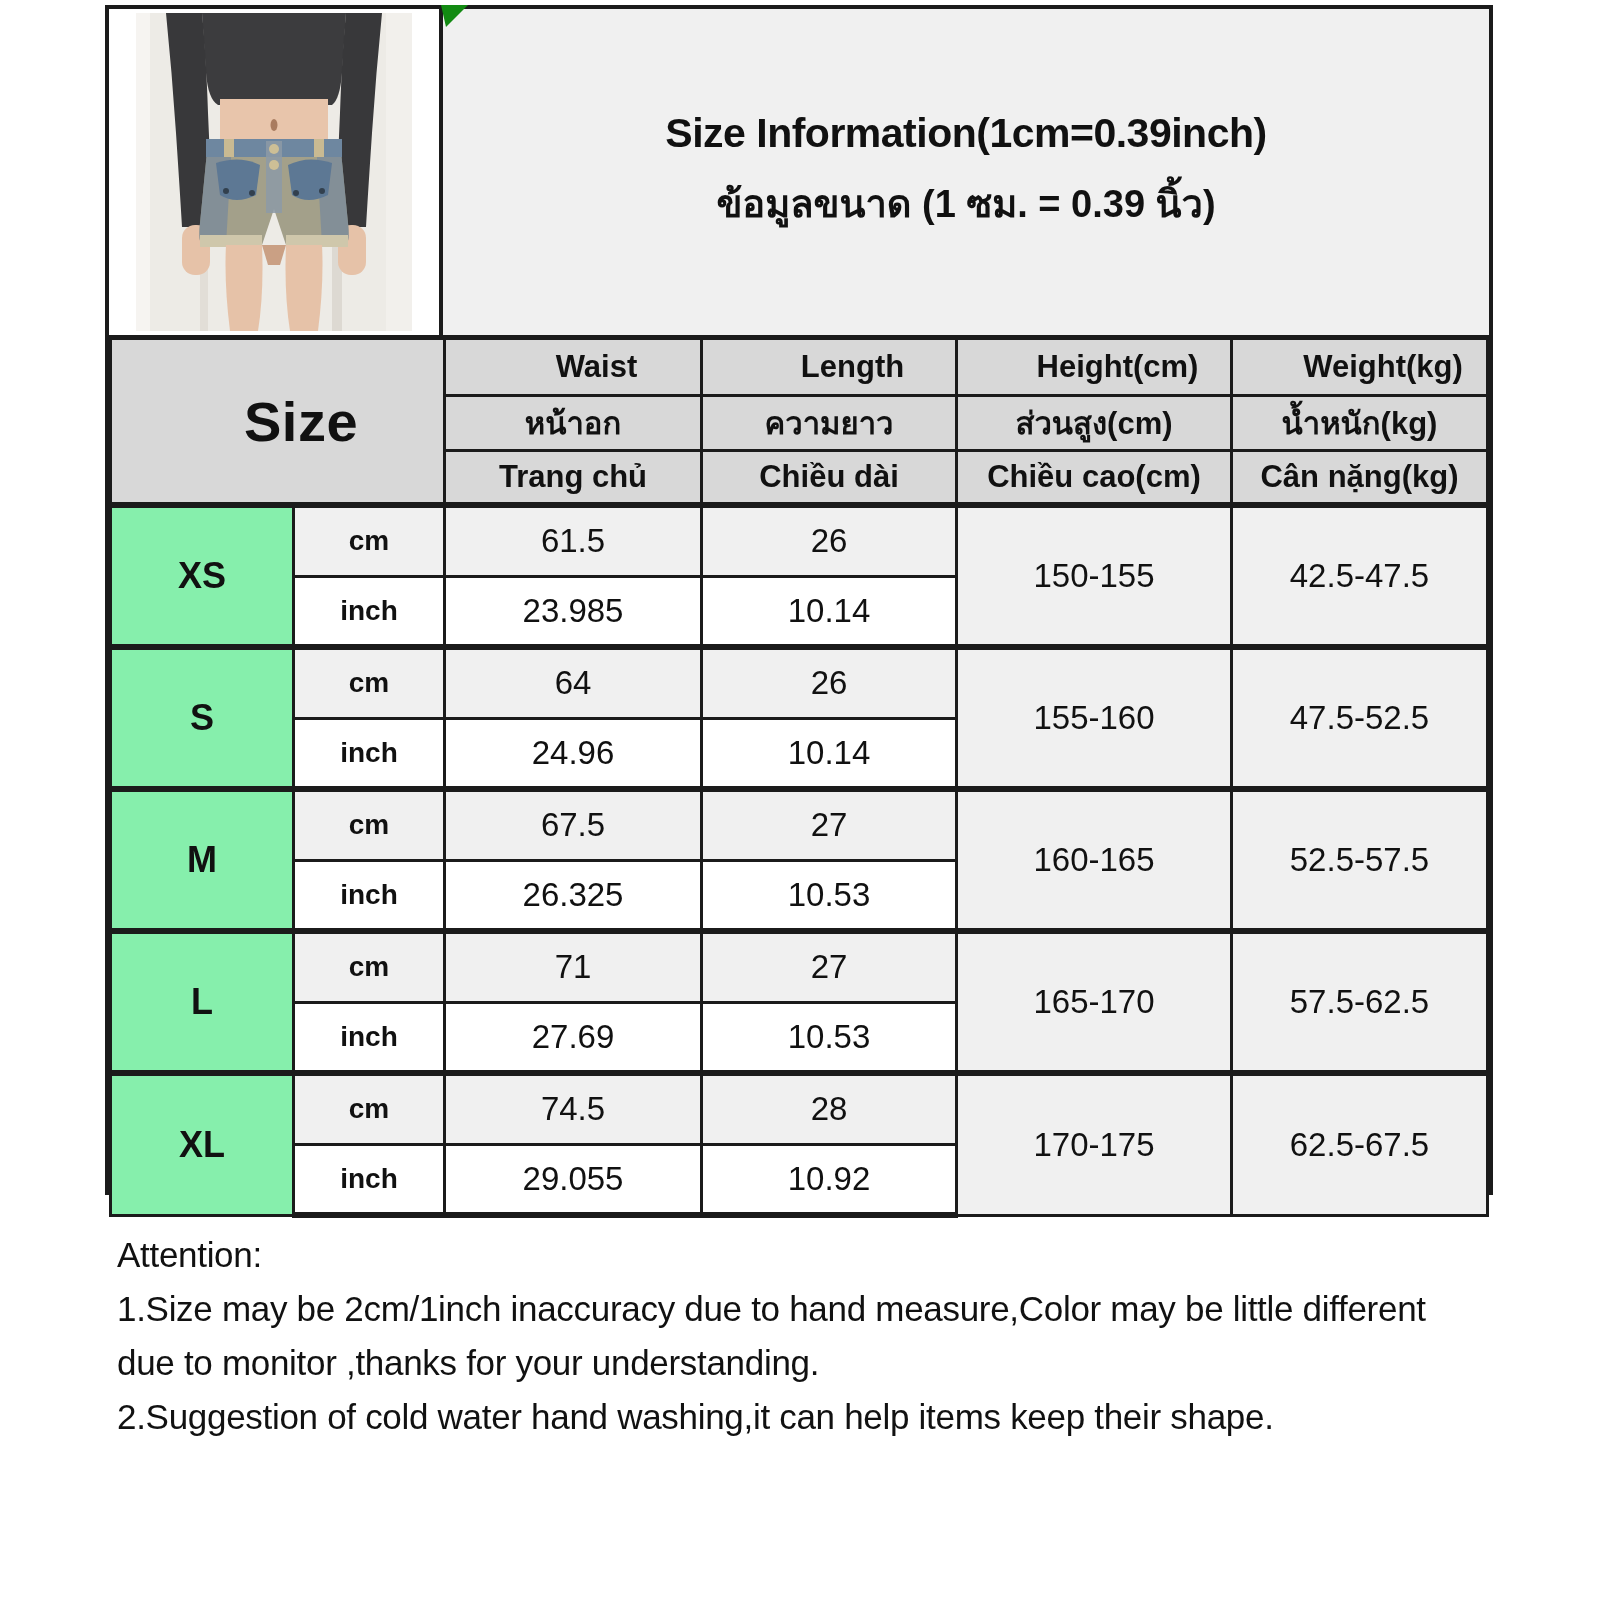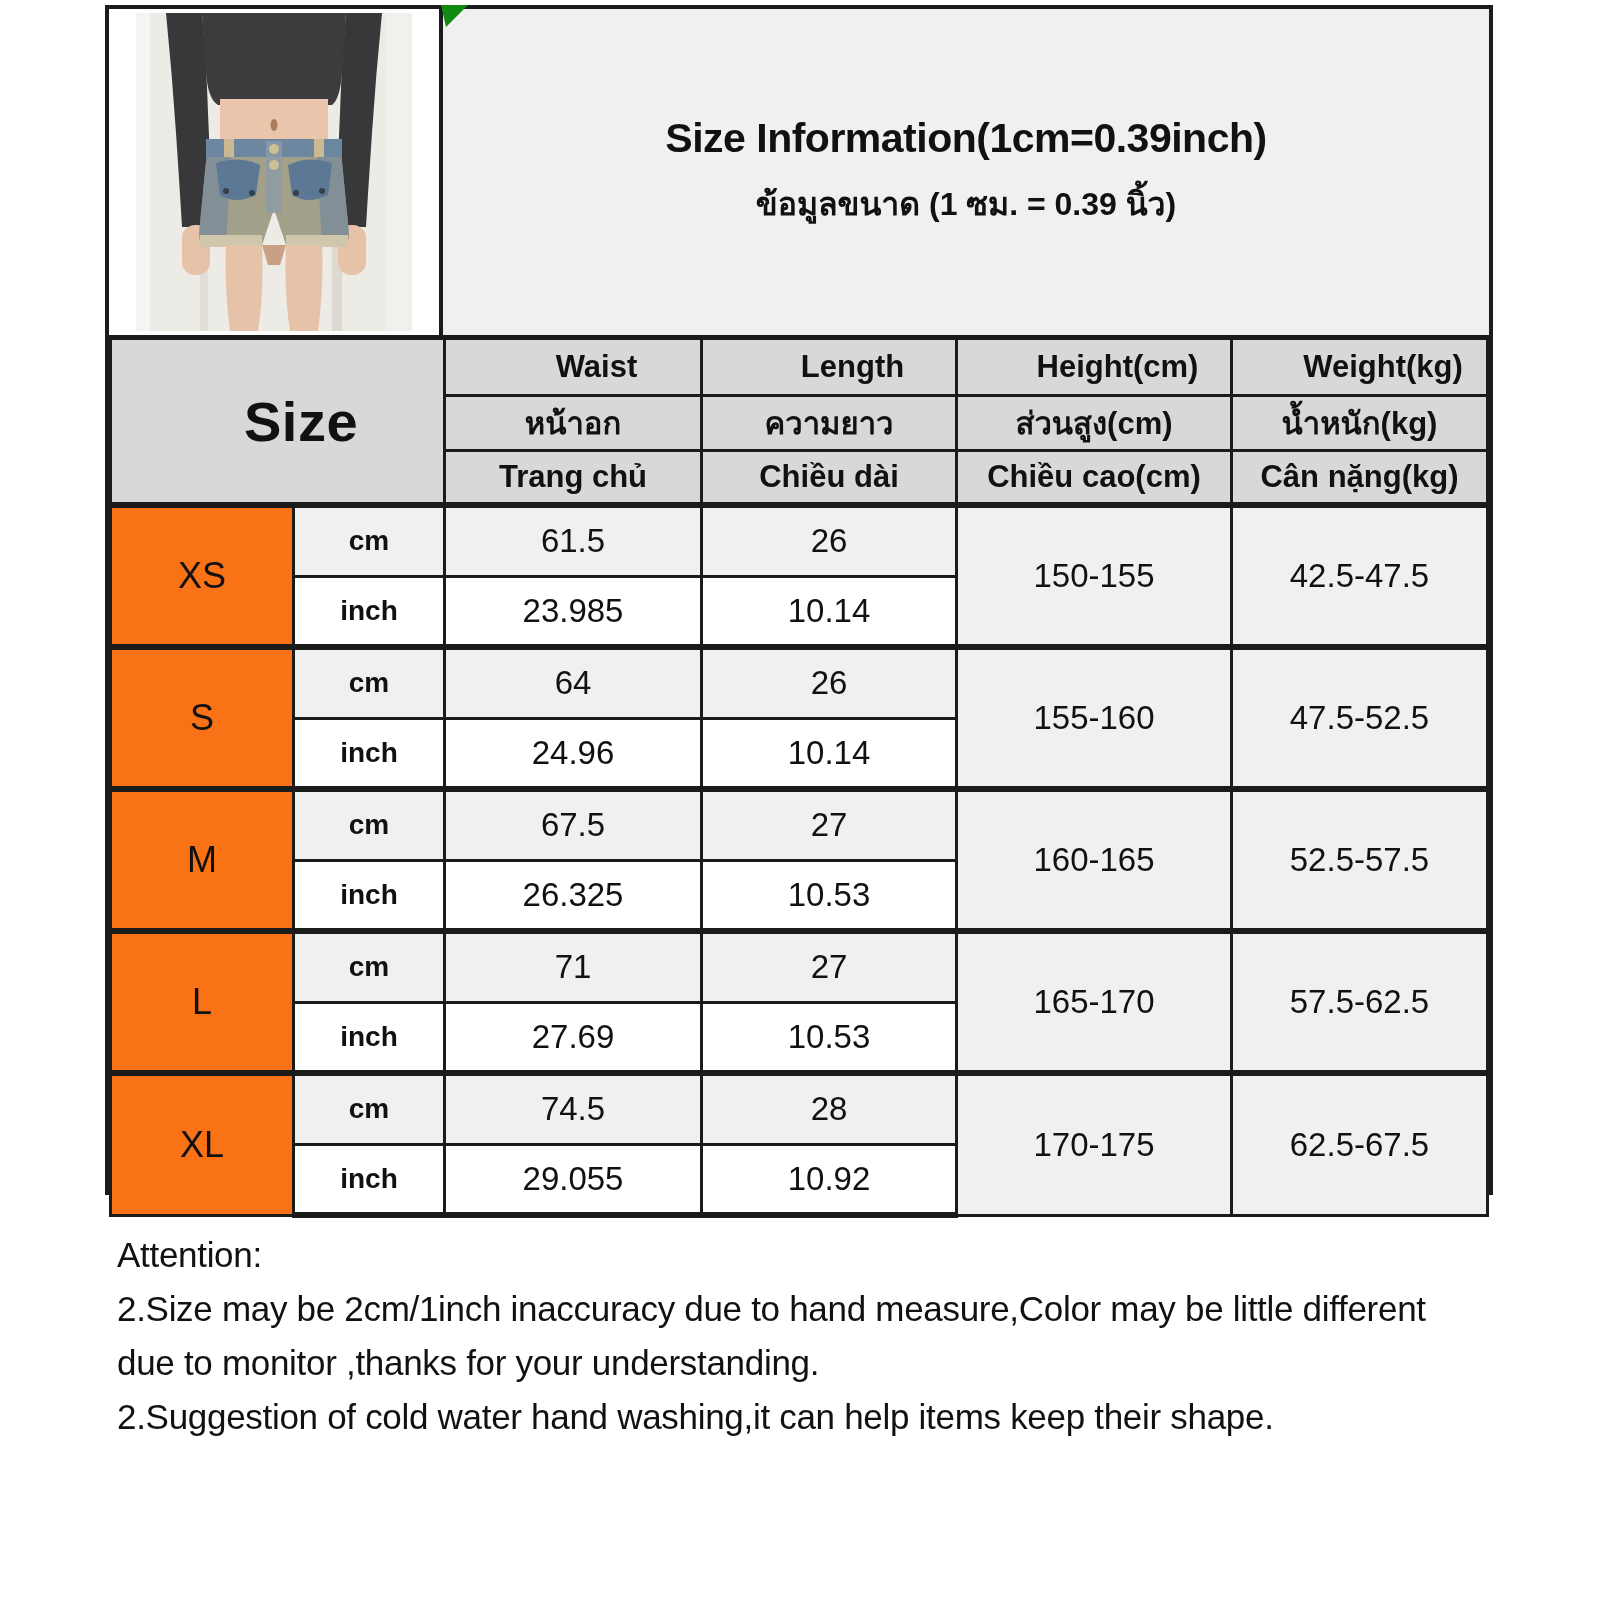--- a/index.html
+++ b/index.html
@@ -20,37 +20,37 @@
     border-right:4px solid #1b1b1b;
     display:flex; align-items:center; justify-content:center;
   }
   .photo-frame { width:276px; height:318px; overflow:hidden; }
   .title-cell {
     flex:1; background:#f0f0f0;
     display:flex; flex-direction:column; align-items:center; justify-content:center;
     gap:16px; text-align:center;
   }
   .title-l1 { font-size:41px; font-weight:bold; letter-spacing:-0.5px; }
-  .title-l2 { font-size:32px; font-weight:bold; }
+  .title-l2 { font-size:38px; font-weight:bold; }
   .title-l3 { font-size:40px; font-weight:bold; letter-spacing:-0.5px; }
 
   .green-flag { position:absolute; left:329px; top:-4px; z-index:3; }
 
   
   table.size-table { width:100%; border-collapse:collapse; table-layout:fixed; }
   table.size-table th, table.size-table td {
     border:3px solid #1b1b1b; text-align:center; vertical-align:middle;
     overflow:hidden; white-space:nowrap;
   }
   th.col-head { background:#d8d8d8; font-size:31px; font-weight:bold; height:55px; }
   th.size-big { background:#d8d8d8; font-size:56px; font-weight:bold; letter-spacing:0.5px; }
   tr.group-start th, tr.group-start td { border-top-width:6px; }
   tr.hdr-first th { border-top-width:0;padding-left:47px; }
   tr.last-row td { border-bottom-width:6px; }
-  td.size-cell { background:#f97316; font-size:36px; font-weight:normal; }
+  td.size-cell { background:#86efac; font-size:36px; font-weight:bold; }
   td.unit-cell { font-size:28px; font-weight:bold; }
   td.val-cell  { font-size:33px; font-weight:normal; }
   td.range-cell{ background:#f0f0f0; font-size:33px; font-weight:normal; }
   tr.sub-cm  td.unit-cell, tr.sub-cm  td.val-cell { background:#f0f0f0; height:71px; }
   tr.sub-in  td.unit-cell, tr.sub-in  td.val-cell { background:#ffffff; height:71px; }
 
   
   .attention { padding:10px 10px 0 8px; background:#ffffff; }
   .attention .att-line { font-size:35px; line-height:54px; font-weight:normal; letter-spacing:-0.3px; }
 </style>
@@ -219,18 +219,18 @@
         <tr class="sub-in last-row">
           <td class="unit-cell">inch</td>
           <td class="val-cell">29.055</td>
           <td class="val-cell">10.92</td>
         </tr>
       </tbody>
     </table>
 
     <div class="attention">
       <div class="att-line">Attention:</div>
-      <div class="att-line">2.Size may be 2cm/1inch inaccuracy due to hand measure,Color may be little different due to monitor ,thanks for your understanding.</div>
+      <div class="att-line">1.Size may be 2cm/1inch inaccuracy due to hand measure,Color may be little different due to monitor ,thanks for your understanding.</div>
       <div class="att-line">2.Suggestion of cold water hand washing,it can help items keep their shape.</div>
     </div>
 
   </div>
 </div>
 
 </body></html>

